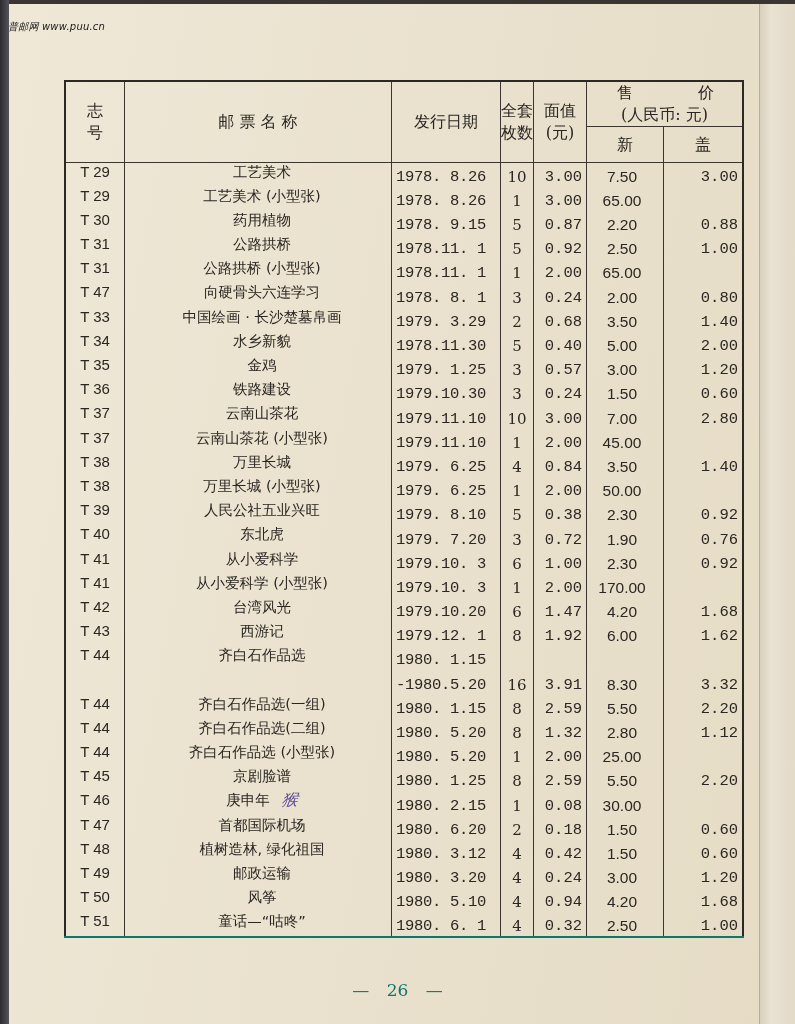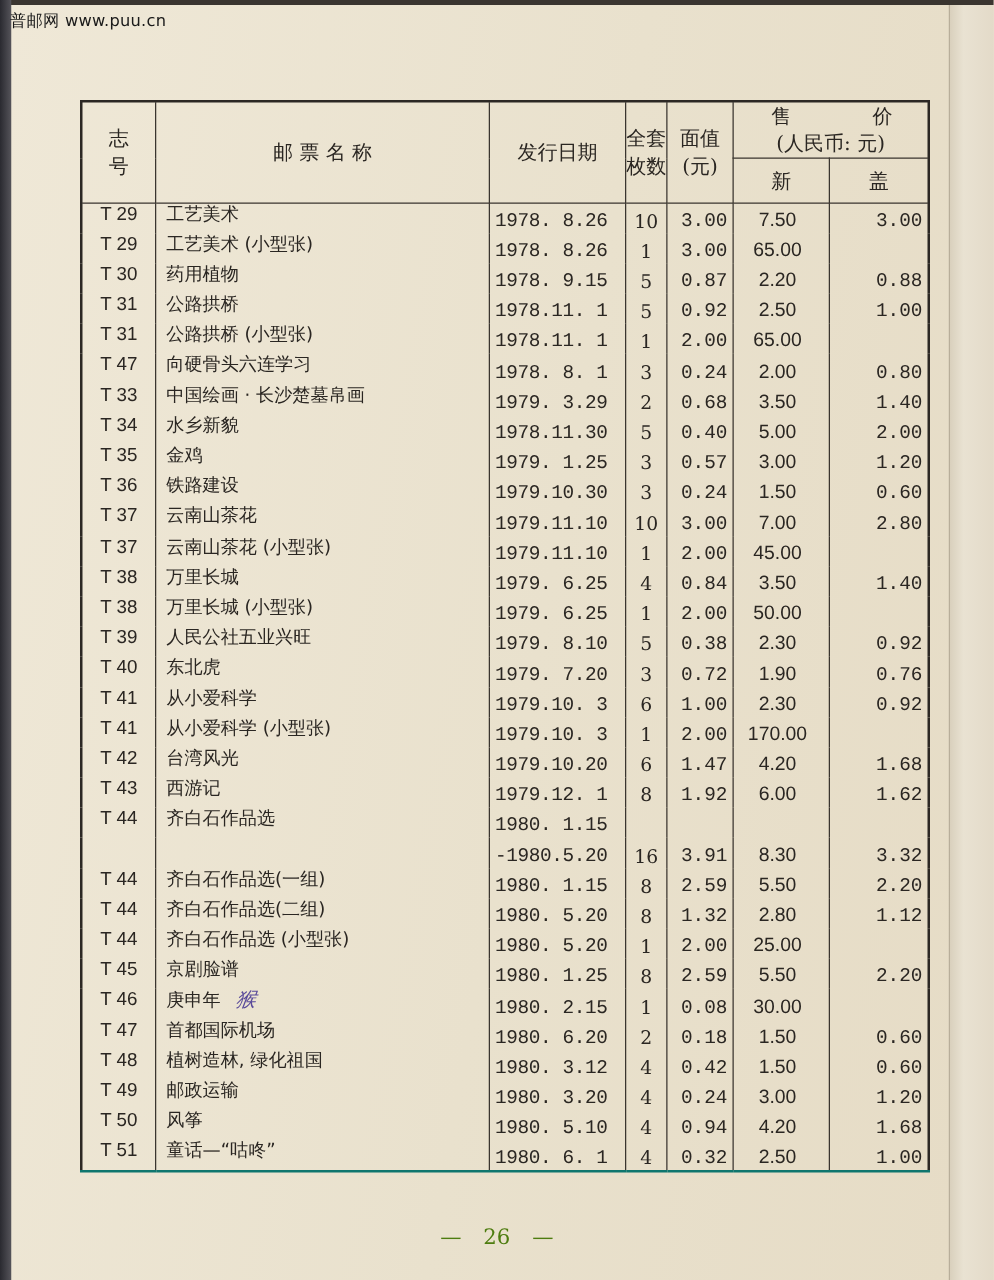--- a/index.html
+++ b/index.html
@@ -20,23 +20,23 @@
   .page {
     position: absolute; left: 9px; top: 4px; width: 750px; height: 1020px;
     background: linear-gradient(100deg, #efe8d7 0%, #e9e1cd 55%, #e6dcc6 100%);
   }
   .next-page {
     position: absolute; left: 759px; top: 4px; width: 36px; height: 1020px;
     background: linear-gradient(to right, #d9d0bd, #e9e2d2 30%, #e3dac8);
     border-left: 1px solid #b8ae9a;
   }
   .watermark {
-    position: absolute; left: 8px; top: 8px;
+    position: absolute; left: 8px; top: 20px;
     font-family: "DejaVu Sans", "Liberation Sans", sans-serif;
-    font-size: 13px; color: #1a1a1a; letter-spacing: 0.2px;
+    font-size: 10px; color: #1a1a1a; letter-spacing: 0.2px; font-style: italic;
   }
   .stamp-table {
     position: absolute; left: 64px; top: 80px;
     border-collapse: collapse;
     table-layout: fixed;
     border: 2px solid #2c2824;
   }
   .stamp-table th, .stamp-table td {
     border-left: 1.5px solid #3a352f;
     border-right: 1.5px solid #3a352f;
@@ -53,35 +53,35 @@
     line-height: 22px;
   }
   .stamp-table tbody tr { height: 24.2px; }
   .stamp-table tbody td {
     font-size: 15px;
     line-height: 18px;
     vertical-align: bottom;
     padding-bottom: 1px;
   }
   .c-code { width: 58px; text-align: center; font-family: Liberation Sans, sans-serif; font-size: 15px; vertical-align: top !important; }
-  .c-name { width: 258px; padding-left: 8px !important; vertical-align: top !important; font-family: "DejaVu Sans", sans-serif; font-size: 14.5px !important; }
+  .c-name { width: 258px; padding-left: 8px !important; vertical-align: top !important; font-family: "DejaVu Sans", sans-serif; font-size: 14.5px !important; text-align: center; }
   .c-date { width: 104px; padding-left: 4px !important; font-family: "Liberation Mono", "DejaVu Sans Mono", monospace; font-size: 15.5px !important; letter-spacing: -0.3px; }
   .c-qty  { width: 30px; text-align: center; }
   .c-face { width: 48px; text-align: right; padding-right: 4px !important; font-family: "Liberation Mono", monospace; font-size: 15.5px !important; }
   .c-new  { width: 70px; text-align: center; padding-right: 6px !important; font-family: Liberation Sans, sans-serif; font-size: 15.5px !important; }
   .c-used { width: 74px; text-align: right; padding-right: 4px !important; font-family: "Liberation Mono", monospace; font-size: 15.5px !important; }
   .hdr-small { font-size: 15px; line-height: 18px; }
   .handwritten {
     display: inline-block; margin-left: 12px; color: #5a4a9a;
     font-family: "DejaVu Sans", sans-serif; font-size: 16px; font-style: italic;
     transform: skewX(-8deg);
   }
   .pageno {
     position: absolute; top: 980px; left: 0; width: 795px; text-align: center;
-    font-size: 17px; color: #4d7c0f;
+    font-size: 17px; color: #0f766e;
   }
   .pageno span { margin: 0 6px; }
   .last-row td { border-bottom: 2px solid #0f766e; }
 </style>
 </head>
 <body>
 
 <div class="top-edge"></div>
 <div class="page"></div>
 <div class="next-page"></div>

